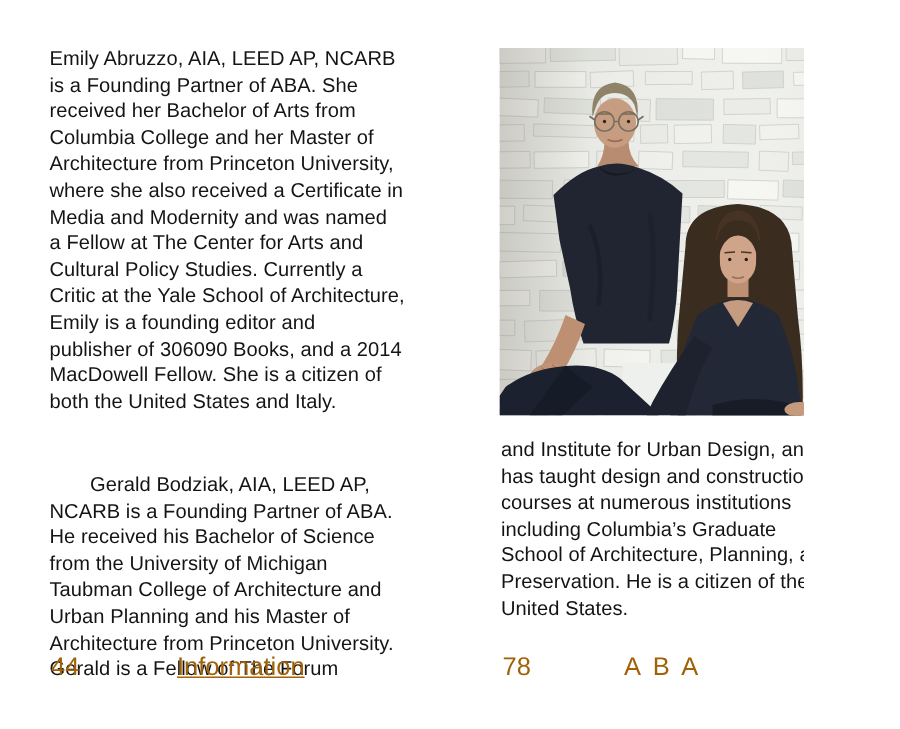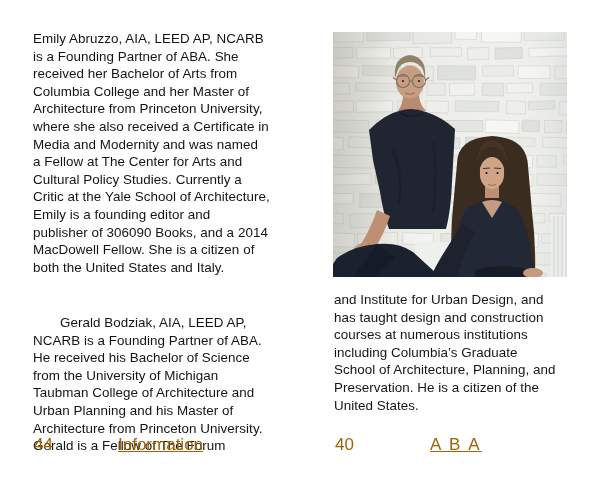--- a/index.html
+++ b/index.html
@@ -1,39 +1,39 @@
 <!DOCTYPE html>
 <html><head>
 <meta charset="utf-8">
 <style>
   html,body{margin:0;padding:0;}
   body{
     width:600px;height:486px;background:#ffffff;
     font-family:"Liberation Sans","DejaVu Sans",sans-serif;
     color:#111111;
   }
-  .spread{position:relative;width:536px;height:486px;background:#ffffff;overflow:hidden;padding-left:41px;}
+  .spread{position:relative;width:536px;height:486px;background:#ffffff;overflow:hidden;}
   .body-text{
     position:absolute;
     font-size:13.4px;line-height:17.6px;
     white-space:pre-line;
     color:#141414;
     letter-spacing:0.05px;
   }
   #para-emily{left:33px;top:30px;width:300px;}
   #para-gerald{left:33px;top:276px;width:300px;text-indent:27px;margin-top:38px;}
   #para-continued{left:334px;top:291px;width:252px;}
   .folio,.running-head{
     position:absolute;top:436px;
     font-size:17px;line-height:17.6px;color:#a16207;
   }
   #folio-left{left:34px;}
   #head-left{left:118px;text-decoration:underline;}
   #folio-right{left:335px;}
-  #head-right{left:430px;letter-spacing:2px;text-decoration:underline;}
+  #head-right{left:416px;letter-spacing:2px;}
   figure.photo{
     position:absolute;left:333px;top:32px;width:234px;height:245px;
     margin:0;padding:0;
   }
   figure.photo svg{display:block;}
 </style>
 </head>
 <body>
 
 <div class="spread">
@@ -238,17 +238,17 @@
       </svg>
     </figure>
 
     <div class="body-text" id="para-continued">and Institute for Urban Design, and
 has taught design and construction
 courses at numerous institutions
 including Columbia’s Graduate
 School of Architecture, Planning, and
 Preservation. He is a citizen of the
 United States.</div>
-    <div class="folio" id="folio-right">40</div>
+    <div class="folio" id="folio-right">78</div>
     <div class="running-head" id="head-right">A B A</div>
   </div>
 
 </div>
 
 </body></html>

